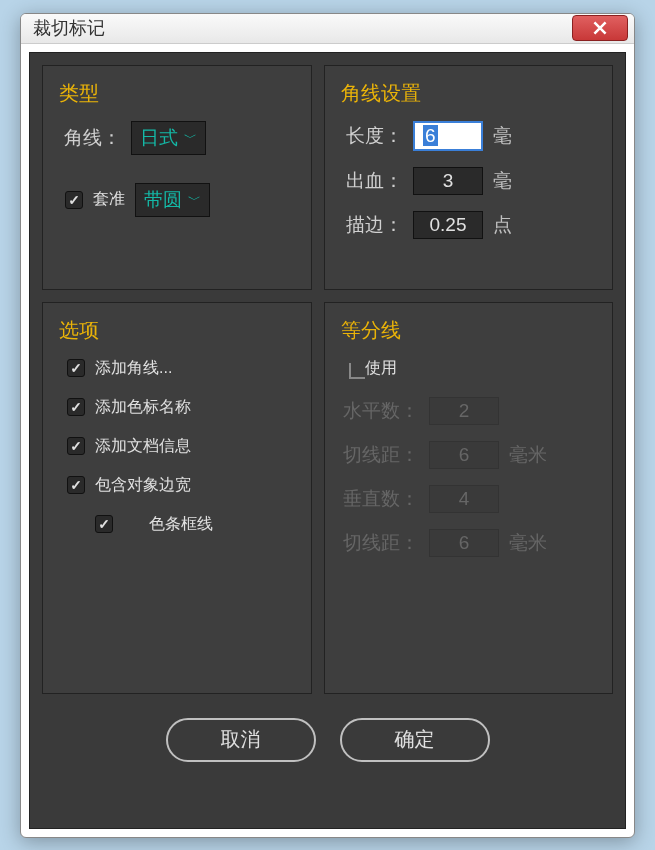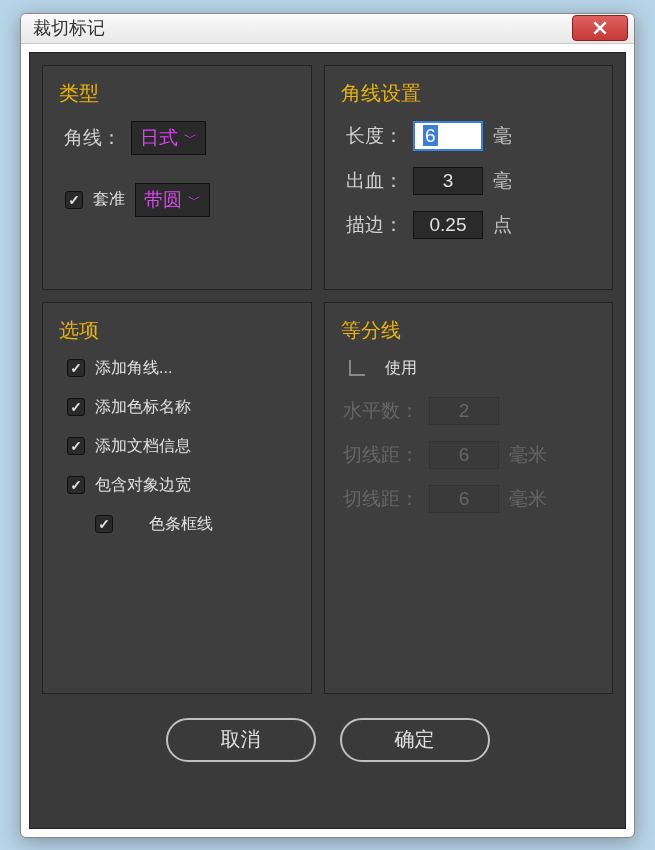--- a/index.html
+++ b/index.html
@@ -86,21 +86,21 @@
     }
     .row-label {
       color: #d0d0d0;
       font-size: 19px;
       min-width: 62px;
       text-align: right;
     }
     .select-box {
       background: #2a2a2a;
       border: 1px solid #111;
-      color: #d946ef;
+      color: #14b8a6;
       padding: 3px 8px;
       font-size: 19px;
       display: flex;
       align-items: center;
       gap: 6px;
       cursor: pointer;
       min-width: 70px;
     }
     .chev { font-size: 13px; }
     .checkbox {
@@ -158,22 +158,22 @@
       margin-bottom: 18px;
       padding-left: 8px;
     }
     .opt-row.indent { padding-left: 36px; gap: 36px; }
     .opt-label {
       color: #e0e0e0;
       font-size: 16px;
     }
     .use-row {
       display: flex;
-      align-items: center;
-      gap: 20px;
+      align-items: flex-end;
+      gap: 0;
       margin-bottom: 18px;
       padding-left: 8px;
     }
     .win-check {
       width: 16px;
       height: 16px;
       border: 2px solid #888;
       border-top: none;
       border-right: none;
       display: inline-block;
@@ -293,20 +293,24 @@
         <div class="row">
           <span class="div-label">水平数：</span>
           <div class="input-box disabled">2</div>
         </div>
         <div class="row">
           <span class="div-label">切线距：</span>
           <div class="input-box disabled">6</div>
           <span class="unit disabled">毫米</span>
         </div>
         <div class="row">
+          <span class="div-label">垂直数：</span>
+          <div class="input-box disabled">4</div>
+        </div>
+        <div class="row">
           <span class="div-label">切线距：</span>
           <div class="input-box disabled">6</div>
           <span class="unit disabled">毫米</span>
         </div>
       </div>
     </div>
 
     <div class="buttons">
       <div class="btn">取消</div>
       <div class="btn">确定</div>

